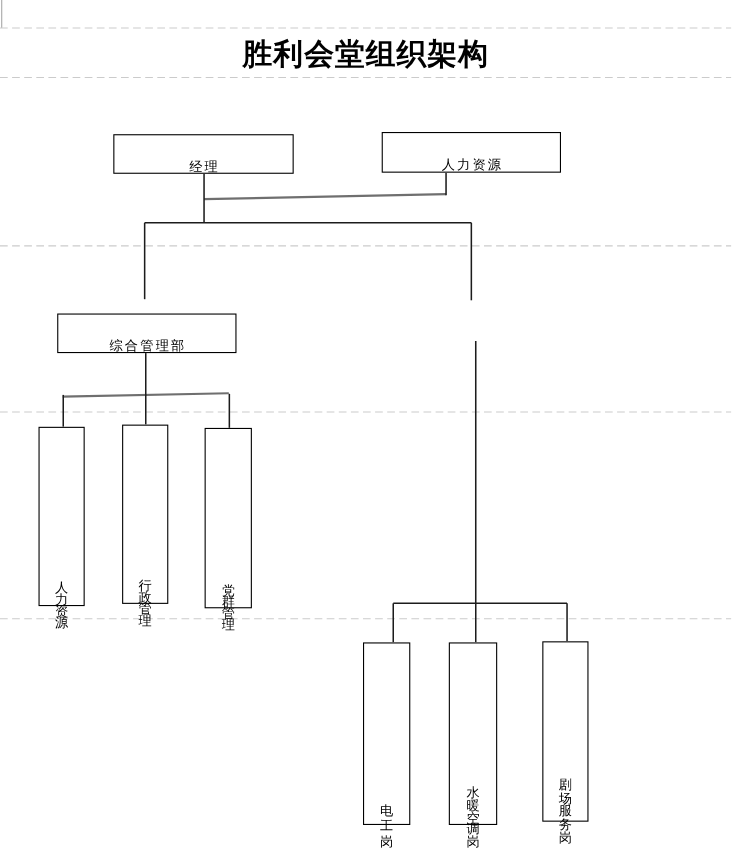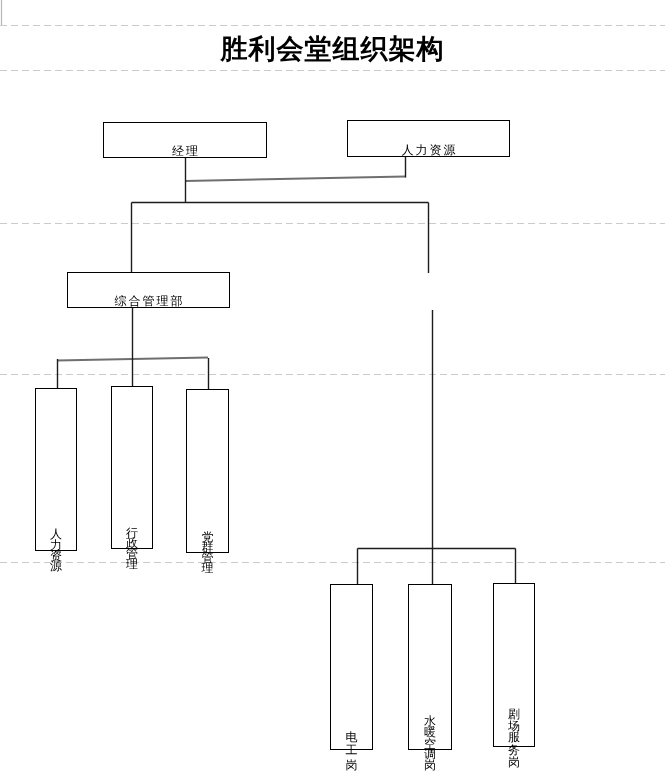--- a/index.html
+++ b/index.html
@@ -93,21 +93,21 @@
 
   <div class="chart-title">胜利会堂组织架构</div>
 
   <div class="node h" style="left:103px; top:122px; width:164px; height:36px;">
     <span>经理</span>
   </div>
   <div class="node h" style="left:347px; top:120px; width:163px; height:37px;">
     <span>人力资源</span>
   </div>
 
-  <div class="node h" style="left:52px; top:272px; width:163px; height:36px;margin-left:15px;">
+  <div class="node h" style="left:52px; top:285px; width:163px; height:36px;">
     <span>综合管理部</span>
   </div>
 
   <div class="node v ls10" style="left:35px; top:388px; width:42px; height:163px;">
     <span>人力资源</span>
   </div>
   <div class="node v ls10" style="left:111px; top:386px; width:42px; height:163px;">
     <span>行政管理</span>
   </div>
   <div class="node v ls10" style="left:186px; top:389px; width:43px; height:164px;">

